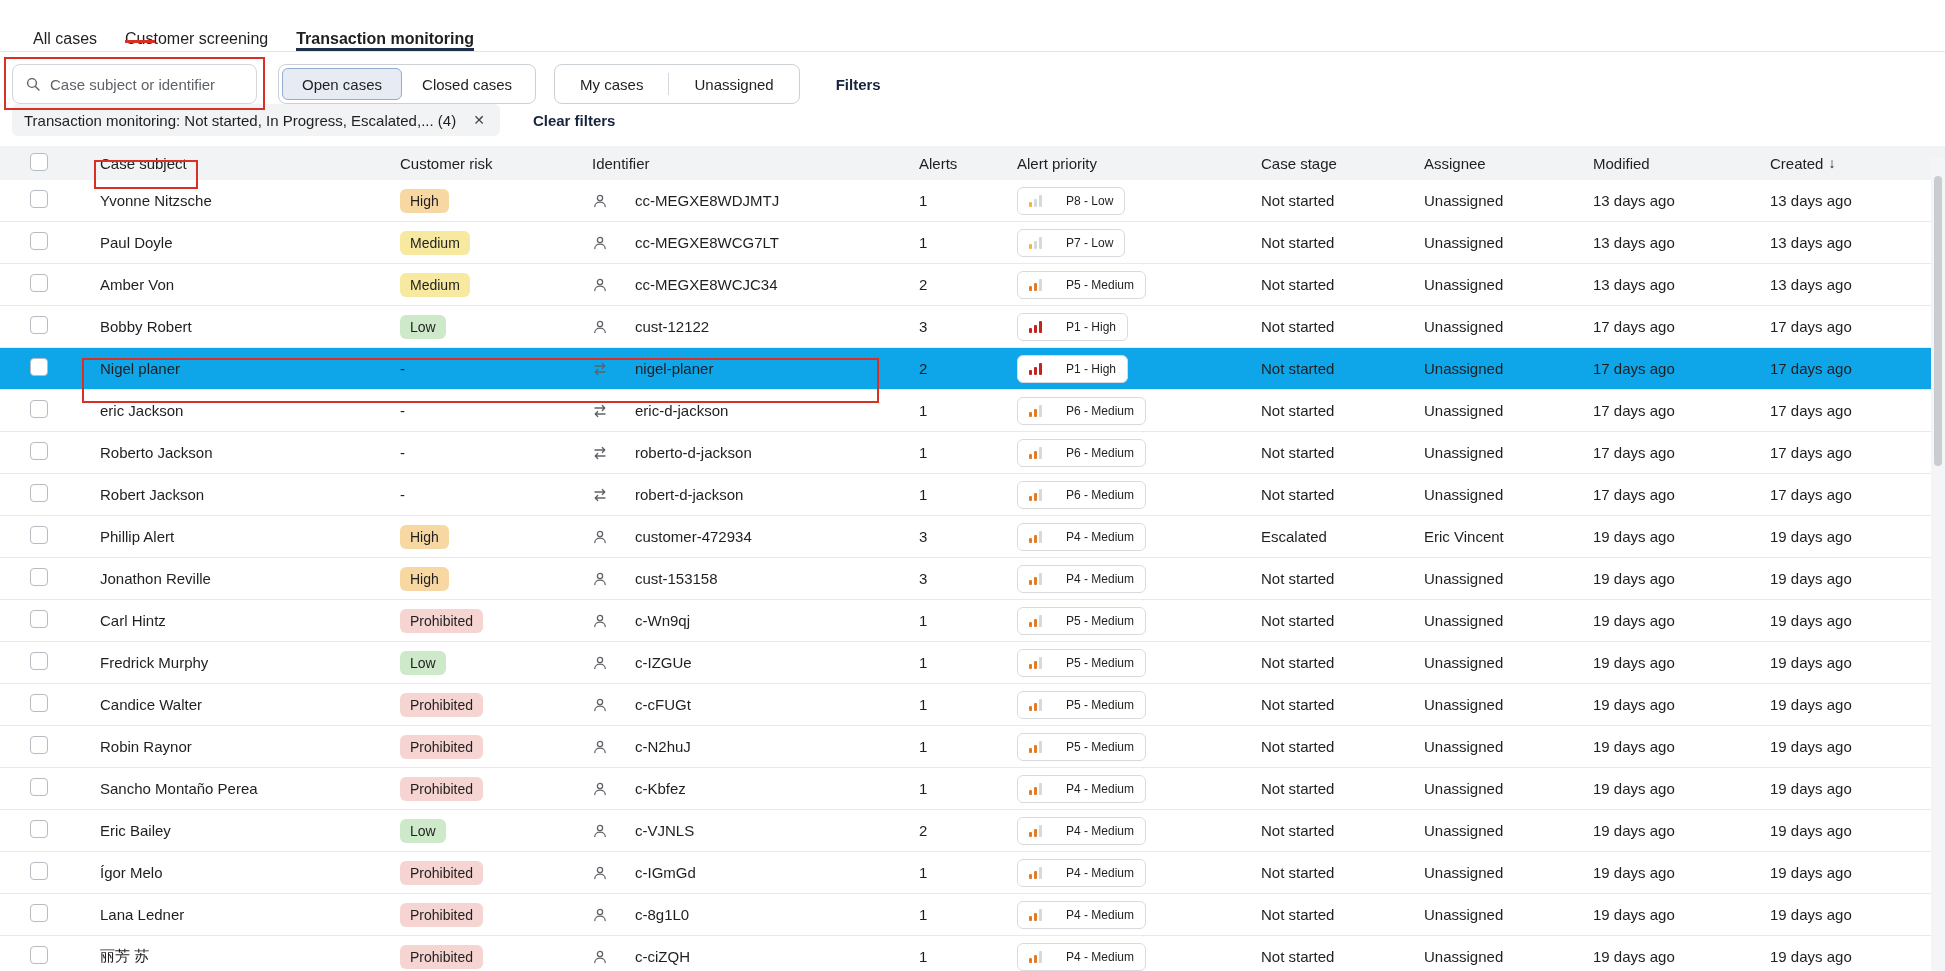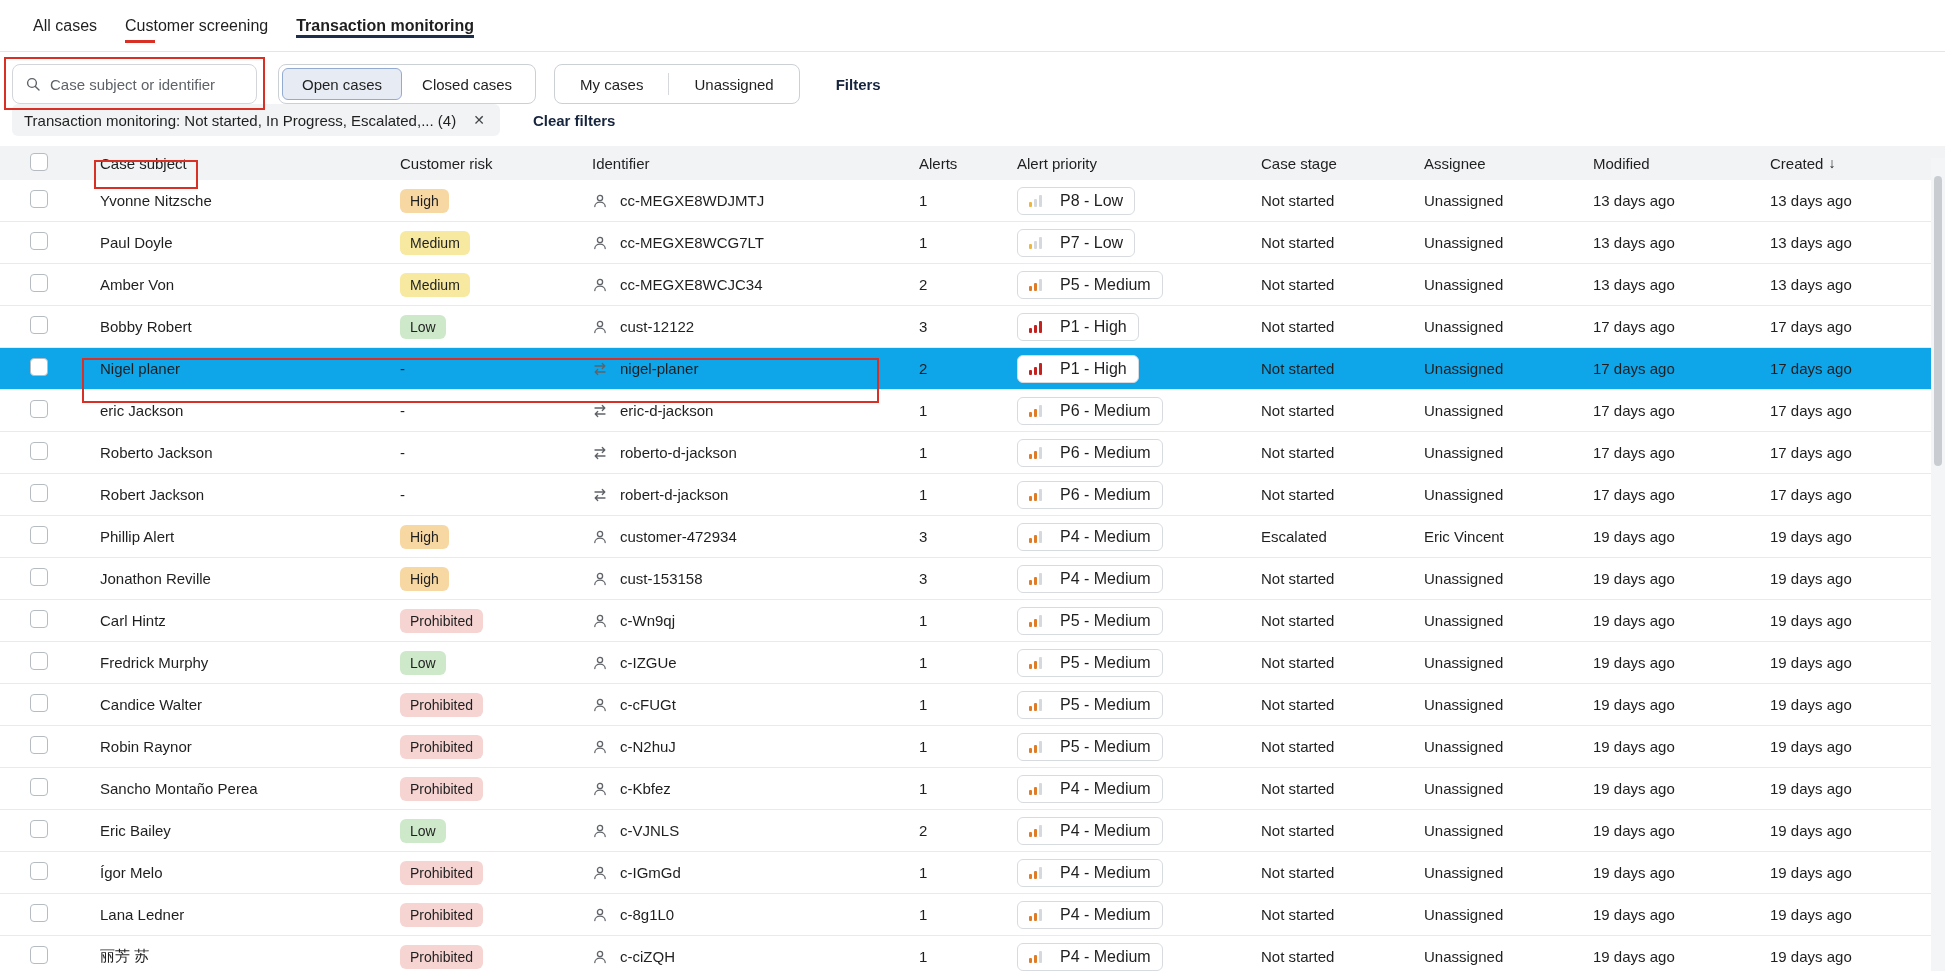--- a/index.html
+++ b/index.html
@@ -1,21 +1,21 @@
 <!DOCTYPE html>
 <html style="--annotation: #D93025; --tab-underline: #1C2E4A; --selected-segment-bg: #E7ECF4; --selected-segment-border: #94ABD1; --badge-high-bg: #F8D8A2; --badge-medium-bg: #F7E9A0; --badge-low-bg: #CDE9CA; --badge-prohibited-bg: #F6D4D2; --priority-low: #EDB73E; --priority-medium: #E07C26; --priority-high: #C5221F;"><head>
 <meta charset="utf-8">
 <style>
   * { box-sizing: border-box; margin: 0; padding: 0; }
   html, body { width: 1945px; height: 971px; }
   body { font-family: "Liberation Sans", sans-serif; color: #1f1f1f; background: #fff; }
   .app { position: relative; width: 1945px; height: 971px; overflow: hidden; background: #fff; }
 
   
-  .tabbar { height: 52px; display: flex; align-items: center; padding-left: 33px; border-bottom: 1px solid #E3E5E8; }
+  .tabbar { height: 52px; display: flex; align-items: flex-end; padding-left: 33px; border-bottom: 1px solid #E3E5E8; }
   .tab { display: flex; align-items: center; margin-right: 28px; font-size: 16px; color: #1f1f1f; cursor: pointer; border-bottom: 3px solid transparent; padding-top: 3px; }
   .tab.active { font-weight: 700; border-bottom-color: var(--tab-underline, #1C2E4A); }
 
   
   .toolbar { display: flex; align-items: center; padding: 12px 0 0 12px; height: 52px; }
   .search-box { display: flex; align-items: center; width: 245px; height: 40px; border: 1px solid #D2D6DA; border-radius: 8px; padding: 16px 12px; gap: 9px; background: #fff; }
   .search-box input { border: none; outline: none; font-size: 15px; font-family: "Liberation Sans", sans-serif; color: #1f1f1f; width: 100%; background: transparent; }
   .search-box input::placeholder { color: #5F6368; }
   .seg-group { display: flex; align-items: center; height: 40px; border: 1px solid #CBD0D5; border-radius: 8px; background: #fff; padding: 3px; margin-left: 21px; }
   .seg-item { display: flex; align-items: center; height: 32px; padding: 0 19px; font-size: 15px; border-radius: 6px; border: 1px solid transparent; cursor: pointer; color: #1f1f1f; background: transparent; font-family: "Liberation Sans", sans-serif; }
@@ -35,33 +35,33 @@
   .table { margin-top: 10px; }
   .grid { display: grid; grid-template-columns: 100px 300px 192px 327px 98px 244px 163px 169px 177px 1fr; align-items: center; }
   .thead { background: #F2F3F5; height: 34px; font-size: 15px; font-weight: 500; color: #1f1f1f; }
   .th { display: flex; align-items: center; gap: 5px; cursor: pointer; }
   .sort-arrow { font-size: 14px; color: #1f1f1f; }
   .row { height: 42px; border-bottom: 1px solid #E8EAED; font-size: 15px; cursor: pointer; background: #fff; }
   .row.row-highlight { background: #0ea5e9; }
   .cell { overflow: hidden; white-space: nowrap; text-overflow: ellipsis; padding-right: 10px; }
   .cb-cell { padding-left: 30px; }
   .checkbox { display: inline-block; width: 18px; height: 18px; border: 1.5px solid #B6BCC2; border-radius: 4px; background: #fff; cursor: pointer; }
-  .id-cell { display: flex; align-items: center; gap: 12px; }
+  .id-cell { display: flex; align-items: center; gap: 27px; }
   .id-icon { display: inline-flex; width: 16px; height: 16px; color: #5F6368; }
 
   
   .badge { display: inline-block; padding: 4px 10px; border-radius: 6px; font-size: 14px; color: #1f1f1f; }
   .badge-high { background: var(--badge-high-bg, #F8D8A2); }
   .badge-medium { background: var(--badge-medium-bg, #F7E9A0); }
   .badge-low { background: var(--badge-low-bg, #CDE9CA); }
   .badge-prohibited { background: var(--badge-prohibited-bg, #F6D4D2); }
   .risk-none { color: #1f1f1f; }
 
   
-  .prio-chip { display: inline-flex; align-items: center; gap: 18px; border: 1px solid #D7DBDF; border-radius: 6px; background: #fff; height: 28px; padding: 0 11px; font-size: 16px; color: #1f1f1f; }
+  .prio-chip { display: inline-flex; align-items: center; gap: 24px; border: 1px solid #D7DBDF; border-radius: 6px; background: #fff; height: 28px; padding: 0 11px; font-size: 12px; color: #1f1f1f; }
   .prio-icon { display: inline-flex; align-items: flex-end; gap: 2px; height: 12px; }
   .prio-icon i { display: inline-block; width: 3px; border-radius: 1px; background: #D5D9DE; }
   .prio-icon .b1 { height: 5px; } .prio-icon .b2 { height: 8px; } .prio-icon .b3 { height: 12px; }
   .prio-low .b1 { background: var(--priority-low, #EDB73E); }
   .prio-medium .b1, .prio-medium .b2 { background: var(--priority-medium, #E07C26); }
   .prio-high .b1, .prio-high .b2, .prio-high .b3 { background: var(--priority-high, #C5221F); }
 
   
   .anno { position: absolute; border: 2px solid var(--annotation, #D93025); pointer-events: none; }
   .anno-search { left: 4px; top: 57px; width: 261px; height: 53px; }

